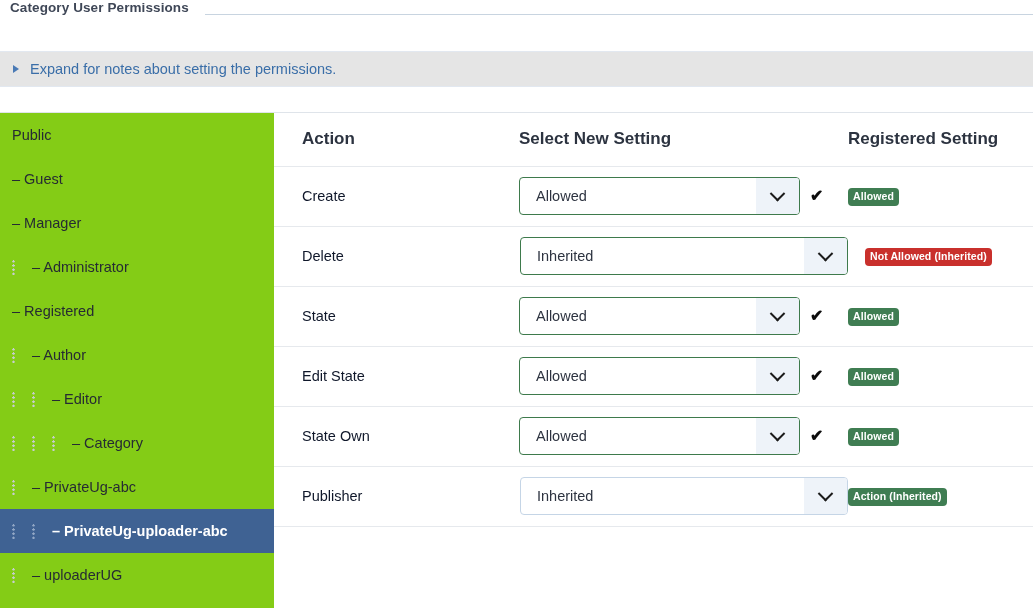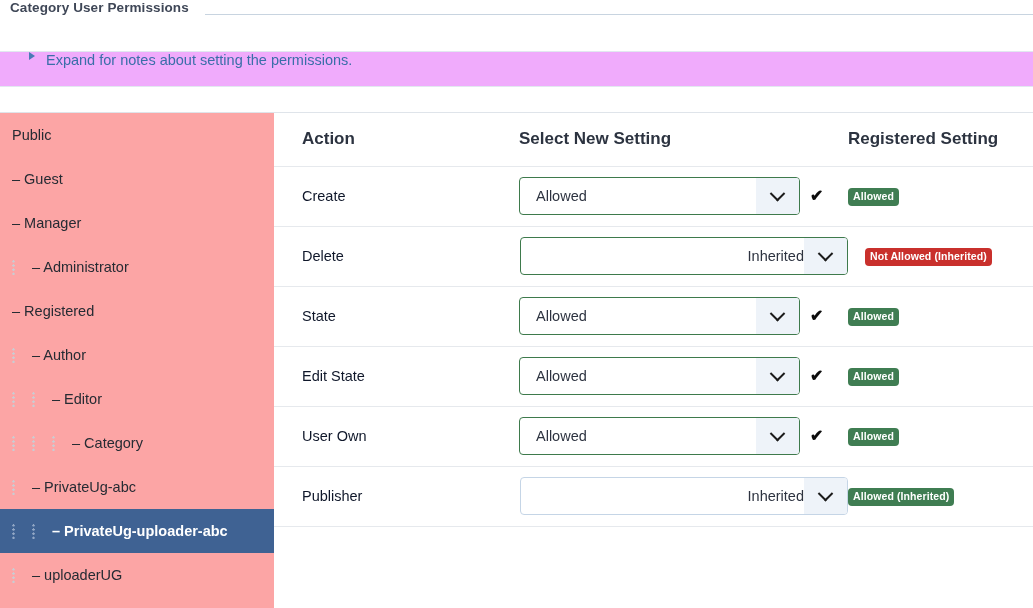--- a/index.html
+++ b/index.html
@@ -40,46 +40,47 @@
     letter-spacing: 0.1px;
     background: #fff;
     padding-right: 8px;
   }
 
   
   .notes-bar {
     position: absolute;
     left: 0; top: 51px;
     width: 1033px; height: 36px;
-    background: #f0abfc;
+    background: #e5e5e5;
     border-top: 1px solid #e2e8f0;
     border-bottom: 1px solid #e2e8f0;
     display: flex;
-    padding-left: 29px;
+    align-items: center;
+    padding-left: 13px;
   }
   .notes-caret {
     width: 0; height: 0;
     border-left: 6px solid #4a7ab5;
     border-top: 4.5px solid transparent;
     border-bottom: 4.5px solid transparent;
     margin-right: 11px;
   }
   .notes-link {
     font-size: 14.5px;
     color: #3a6ea8;
     cursor: pointer;
   }
 
   
   .sidebar {
     position: absolute;
     left: 0; top: 112px;
     width: 301px;
     height: 496px;
-    background: #fca5a5;
+    background: #84cc16;
     border-top: 1px solid #dfe4ea;
     border-right: 1px solid #dfe4ea;
     overflow: hidden;
   }
   .tree-item {
     position: relative;
     height: 44px;
     display: flex;
     align-items: center;
     padding-left: 12px;
@@ -184,21 +185,21 @@
     justify-content: center;
   }
   .chev {
     display: block;
     width: 11px; height: 11px;
     border-right: 2.2px solid #1b1b1b;
     border-bottom: 2.2px solid #1b1b1b;
     transform: rotate(45deg) translate(-2px,-2px);
   }
   .w-allowed   { width: 281px; }
-  .w-inherited { width: 337px; text-align: right; }
+  .w-inherited { width: 337px; }
   .shift-inherited { margin-left: 1px; }
 
   .ok-check {
     margin-left: 10px;
     font-size: 16px;
     color: #0c0c0c;
     line-height: 1;
     font-weight: bold;
   }
 
@@ -344,21 +345,21 @@
                   <span class="sel-btn">
                     <i class="chev"></i>
                   </span>
                 </div>
                 <span class="ok-check">✔</span>
               </div>
             </td>
             <td class="col-calc"><span class="badge green">Allowed</span></td>
           </tr>
           <tr>
-            <td class="col-action" style="padding-left: 28px;"><span class="action-label">User Own</span></td>
+            <td class="col-action" style="padding-left: 28px;"><span class="action-label">State Own</span></td>
             <td class="col-select">
               <div class="select-wrap">
                 <div class="fake-select valid w-allowed">
                   <span class="sel-text">Allowed</span>
                   <span class="sel-btn">
                     <i class="chev"></i>
                   </span>
                 </div>
                 <span class="ok-check">✔</span>
               </div>
@@ -370,19 +371,19 @@
             <td class="col-select">
               <div class="select-wrap">
                 <div class="fake-select plain w-inherited shift-inherited">
                   <span class="sel-text">Inherited</span>
                   <span class="sel-btn">
                     <i class="chev"></i>
                   </span>
                 </div>
               </div>
             </td>
-            <td class="col-calc"><span class="badge green">Allowed (Inherited)</span></td>
+            <td class="col-calc"><span class="badge green">Action (Inherited)</span></td>
           </tr>
         </tbody>
     </table>
   </div>
 
 </div>
 
 </body></html>

